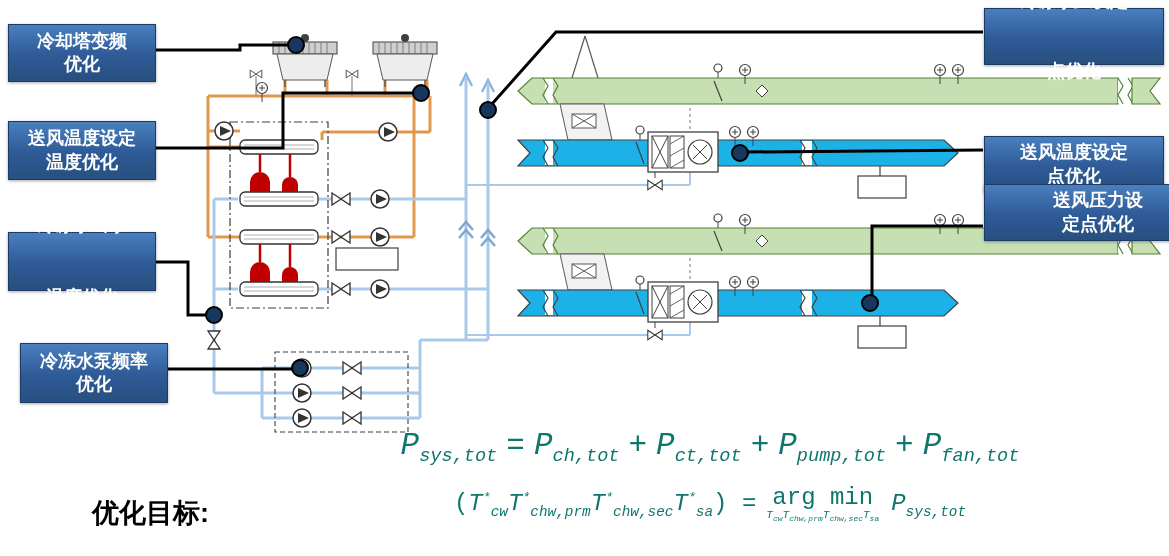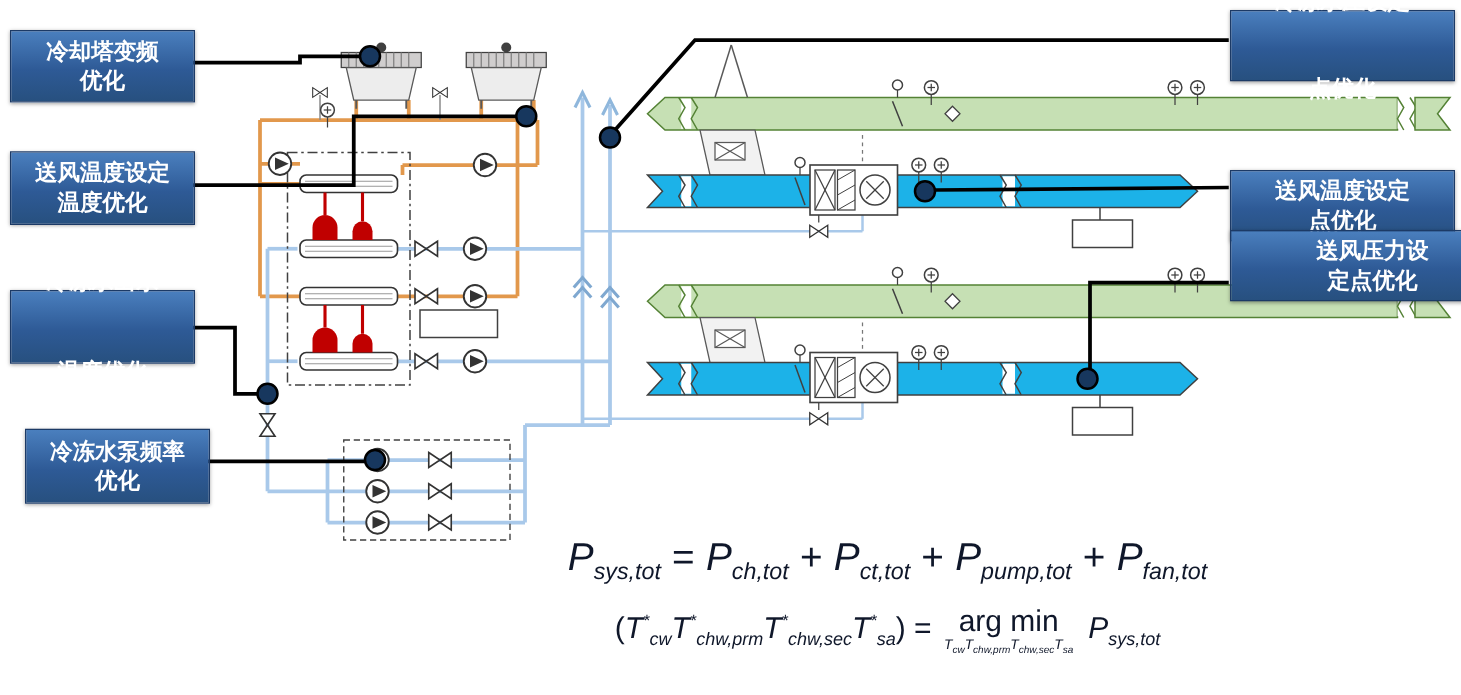--- a/index.html
+++ b/index.html
@@ -24,21 +24,21 @@
   .c4{left:8px;top:343px;width:146px;height:58px;margin-left:12px;}
   .c5{left:984px;top:8px;width:178px;height:55px;gap:47px;}
   .c6{left:984px;top:136px;width:178px;height:55px;}
   .c7{left:984px;top:184px;width:178px;height:55px;padding-left:24px;}
 
   .objective{
     position:absolute;left:92px;top:495px;
     font-size:27px;font-weight:bold;color:#000;
   }
 
-  .formula{position:absolute;color:#0f172a;font-family:Liberation Sans, sans-serif;}
+  .formula{position:absolute;color:#0f766e;font-family:Liberation Mono, monospace;}
   .formula i{font-style:italic;font-family:inherit;}
   .formula sub{font-size:60%;font-style:italic;}
   .formula sup{font-size:55%;font-style:italic;}
   .formula-power{left:380px;top:428px;width:660px;text-align:center;font-size:31px;}
   .formula-argmin{left:390px;top:484px;width:640px;text-align:center;font-size:24px;}
   .fop{margin:0 9px;}
   .argmin-stack{
     display:inline-flex;flex-direction:column;align-items:center;
     vertical-align:middle;margin:0 12px 0 10px;
   }
@@ -305,20 +305,21 @@
   </div>
   <div class="callout c6">
     <span>送风温度设定</span>
     <span>点优化</span>
   </div>
   <div class="callout c7">
     <span>送风压力设</span>
     <span>定点优化</span>
   </div>
 
+  <div class="objective">优化目标:</div>
 
   <div class="formula formula-power">
     <span><i>P</i><sub>sys,tot</sub></span><span class="fop">=</span><span><i>P</i><sub>ch,tot</sub></span><span class="fop">+</span><span><i>P</i><sub>ct,tot</sub></span><span class="fop">+</span><span><i>P</i><sub>pump,tot</sub></span><span class="fop">+</span><span><i>P</i><sub>fan,tot</sub></span>
   </div>
 
   <div class="formula formula-argmin">
     <span>(</span><span><i>T</i><sup>*</sup><sub>cw</sub></span><span><i>T</i><sup>*</sup><sub>chw,prm</sub></span><span><i>T</i><sup>*</sup><sub>chw,sec</sub></span><span><i>T</i><sup>*</sup><sub>sa</sub></span><span>) =</span><span class="argmin-stack">
         <span class="am-label">arg min</span>
         <span class="under"><i>T</i><sub>cw</sub><i>T</i><sub>chw,prm</sub><i>T</i><sub>chw,sec</sub><i>T</i><sub>sa</sub></span>
       </span><span><i>P</i><sub>sys,tot</sub></span>

